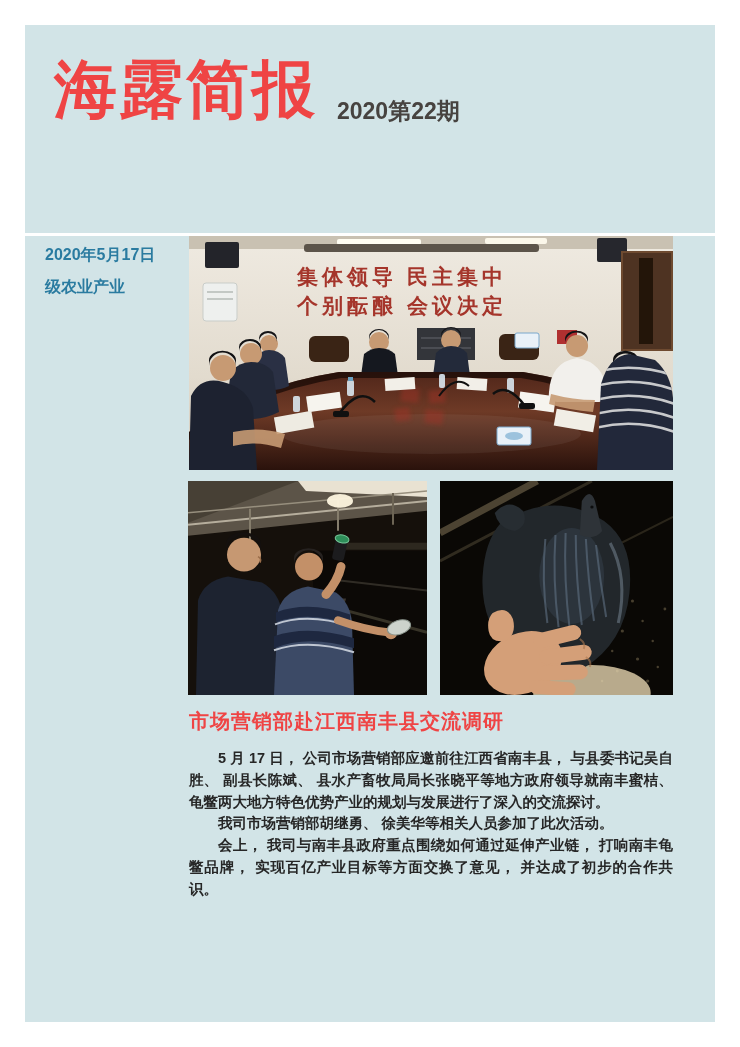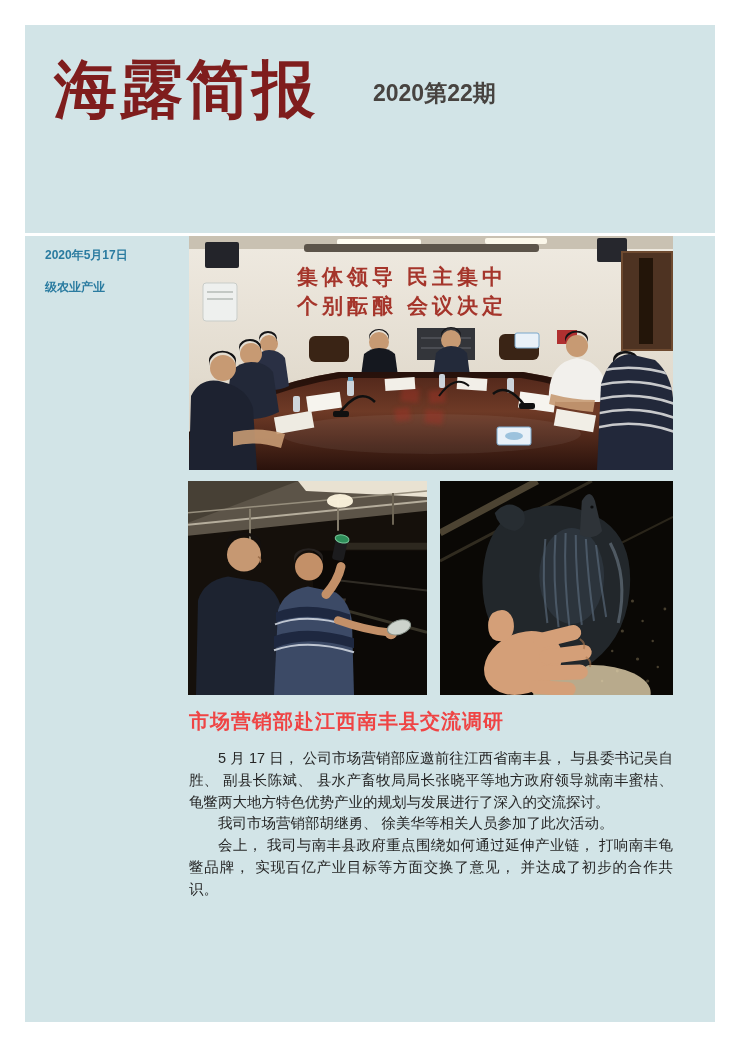--- a/index.html
+++ b/index.html
@@ -7,38 +7,38 @@
     width:740px;height:1047px;position:relative;background:#ffffff;
     font-family:"Liberation Sans","DejaVu Sans",sans-serif;
     overflow:hidden;
   }
   .abs{position:absolute;}
   .panel{background:#d2e4e7;}
   #header-panel{left:25px;top:25px;width:690px;height:208px;}
   #main-panel{left:25px;top:236px;width:690px;height:786px;}
   .masthead-title{
     left:54px;top:56px;font-size:63px;line-height:1.05;font-weight:900;
-    color:#7f1d1d;letter-spacing:3px;white-space:nowrap;
+    color:#ef4444;letter-spacing:3px;white-space:nowrap;
   }
   .masthead-issue{
-    left:337px;top:78px;font-size:23px;font-weight:bold;color:#474340;white-space:nowrap;margin-left:36px;
-  }
-  .sidebar{left:45px;top:246px;width:140px;color:#2a7ba0;font-weight:bold;font-size:12px;}
+    left:337px;top:96px;font-size:23px;font-weight:bold;color:#474340;white-space:nowrap;
+  }
+  .sidebar{left:45px;top:246px;width:140px;color:#2a7ba0;font-weight:bold;font-size:16px;}
   .sidebar .line{margin:0 0 14px 0;line-height:18px;white-space:nowrap;}
   .photo{display:block;}
   #photo-meeting{left:189px;top:236px;width:484px;height:234px;}
   #photo-farm{left:188px;top:481px;width:239px;height:214px;}
   #photo-turtle{left:440px;top:481px;width:233px;height:214px;}
   .article-title{
     left:189px;top:708px;font-size:20px;font-weight:bold;color:#ef4444;
     letter-spacing:1px;white-space:nowrap;
   }
   .article-body{
     left:189px;top:748px;width:484px;font-size:14.5px;line-height:21.8px;
-    color:#262626;text-align:justify;font-weight:normal;
+    color:#262626;text-align:justify;font-weight:bold;
   }
   .article-body p{margin:0;text-indent:2em;}
 </style>
 </head>
 <body>
 
 <div>
 
   <div class="abs panel" id="header-panel"></div>
   <div class="abs panel" id="main-panel"></div>

